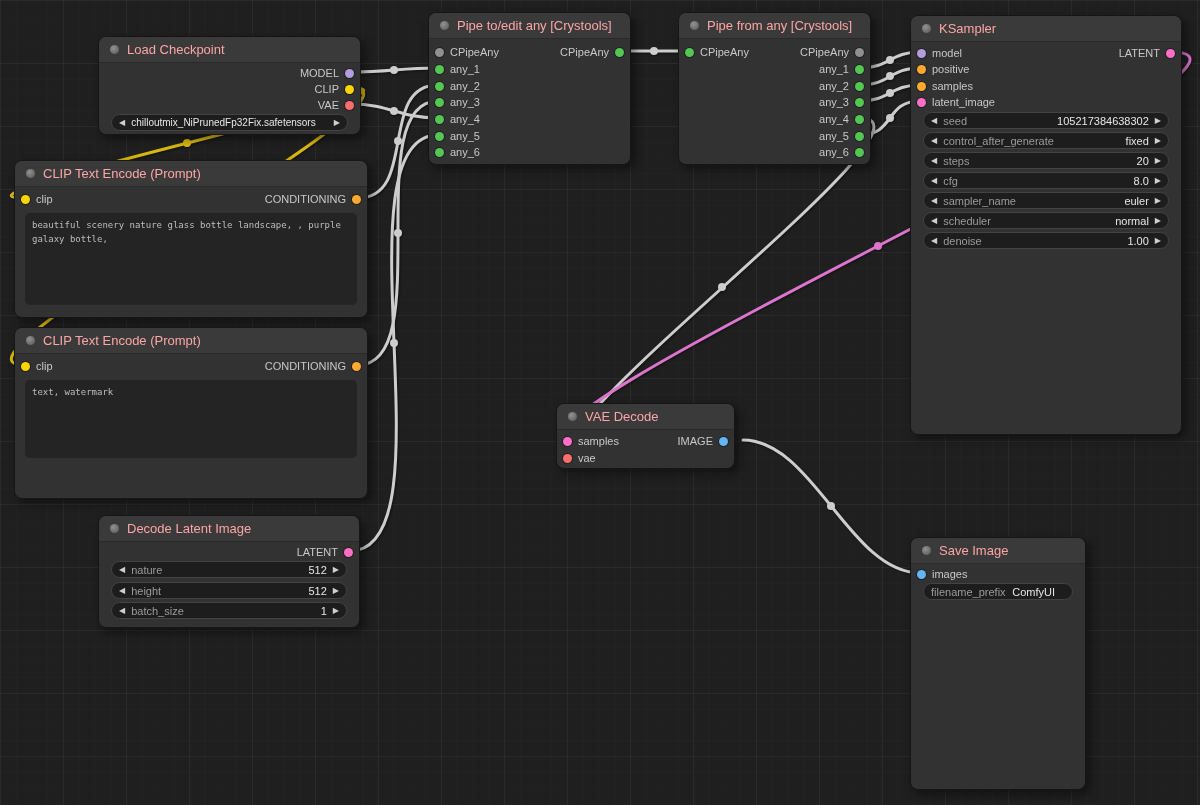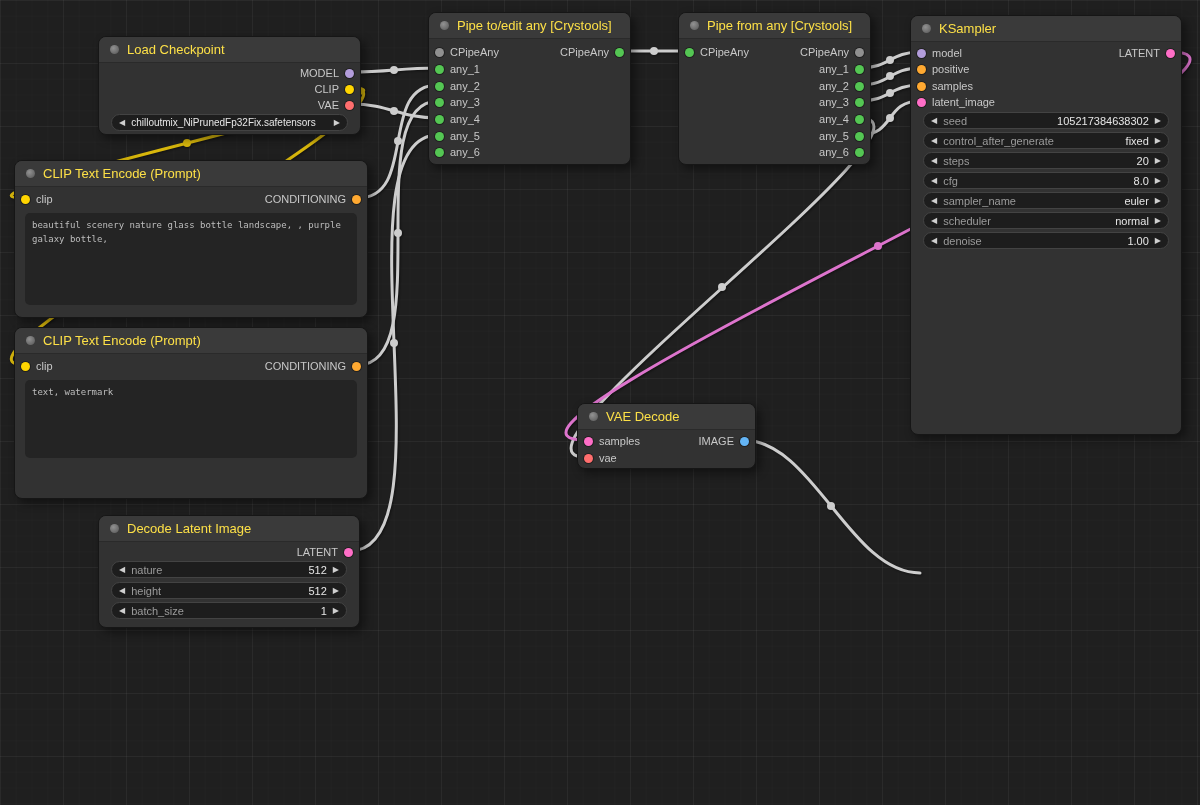--- a/index.html
+++ b/index.html
@@ -17,21 +17,21 @@
   #wires{position:absolute;left:0;top:0;z-index:1;pointer-events:none;
     filter:drop-shadow(1px 1.5px 1px rgba(0,0,0,.45));}
   .wire{fill:none;stroke-width:3;stroke-linecap:round;}
   .node{position:absolute;z-index:2;background:#323232;border:1px solid #161616;
     border-radius:8px;box-shadow:4px 4px 10px rgba(0,0,0,.45);box-sizing:border-box;}
   .titlebar{position:absolute;left:0;top:0;right:0;height:26px;background:#3a3a3a;
     border-radius:7px 7px 0 0;display:flex;align-items:center;gap:8px;padding:0 11px;
     box-sizing:border-box;border-bottom:1px solid #2a2a2a;}
   .titledot{width:9px;height:9px;border-radius:50%;flex:none;
     background:radial-gradient(circle at 38% 35%, #929292, #555);}
-  .titletext{font-size:13px;color:#fde047;white-space:nowrap;overflow:hidden;}
+  .titletext{font-size:13px;color:#fca5a5;white-space:nowrap;overflow:hidden;}
   .slot{position:absolute;height:16px;display:flex;align-items:center;gap:6px;
     font-size:11px;color:#c8c8c8;white-space:nowrap;}
   .slot.in{left:6px;}
   .slot.out{right:6px;}
   .sdot{width:9px;height:9px;border-radius:50%;flex:none;box-shadow:0 0 0 1px rgba(0,0,0,.35);}
   .widget{position:absolute;left:12px;right:12px;height:17px;background:#1d1d1d;
     border:1px solid #434343;border-radius:9px;display:flex;align-items:center;
     padding:0 7px;box-sizing:border-box;font-size:11px;gap:6px;overflow:hidden;}
   .warrow{font-size:8px;color:#cfcfcf;flex:none;line-height:1;}
   .wlabel{color:#9b9b9b;overflow:hidden;text-overflow:ellipsis;flex:none;}
@@ -306,33 +306,47 @@
       <span class="warrow">▶</span>
     </div>
     <div class="widget" style="top:216px">
       <span class="warrow">◀</span>
       <span class="wlabel">denoise</span>
       <span class="wvalue">1.00</span>
       <span class="warrow">▶</span>
     </div>
   </div>
 
-  <div class="node" style="left:577px;top:403px;width:179px;height:66px;text-align:right;">
+  <div class="node" style="left:556px;top:403px;width:179px;height:66px;text-align:right;">
     <div class="titlebar">
       <span class="titledot"></span>
       <span class="titletext">VAE Decode</span>
     </div>
     <div class="slot in" style="top:29px">
       <span class="sdot" style="background: rgb(255, 110, 199);"></span>
       <span>samples</span>
     </div>
     <div class="slot out" style="top:29px">
       <span>IMAGE</span>
       <span class="sdot" style="background: rgb(100, 181, 246);"></span>
     </div>
     <div class="slot in" style="top:46px">
       <span class="sdot" style="background: rgb(255, 110, 110);"></span>
       <span>vae</span>
     </div>
   </div>
 
+  <div class="node" style="left:910px;top:537px;width:176px;height:253px;">
+    <div class="titlebar">
+      <span class="titledot"></span>
+      <span class="titletext">Save Image</span>
+    </div>
+    <div class="slot in" style="top:28px">
+      <span class="sdot" style="background: rgb(100, 181, 246);"></span>
+      <span>images</span>
+    </div>
+    <div class="widget" style="top:45px">
+      <span class="wlabel">filename_prefix</span>
+      <span class="wvalue" style="padding-right:10px">ComfyUI</span>
+    </div>
+  </div>
 
 </div>
 
 </body></html>

